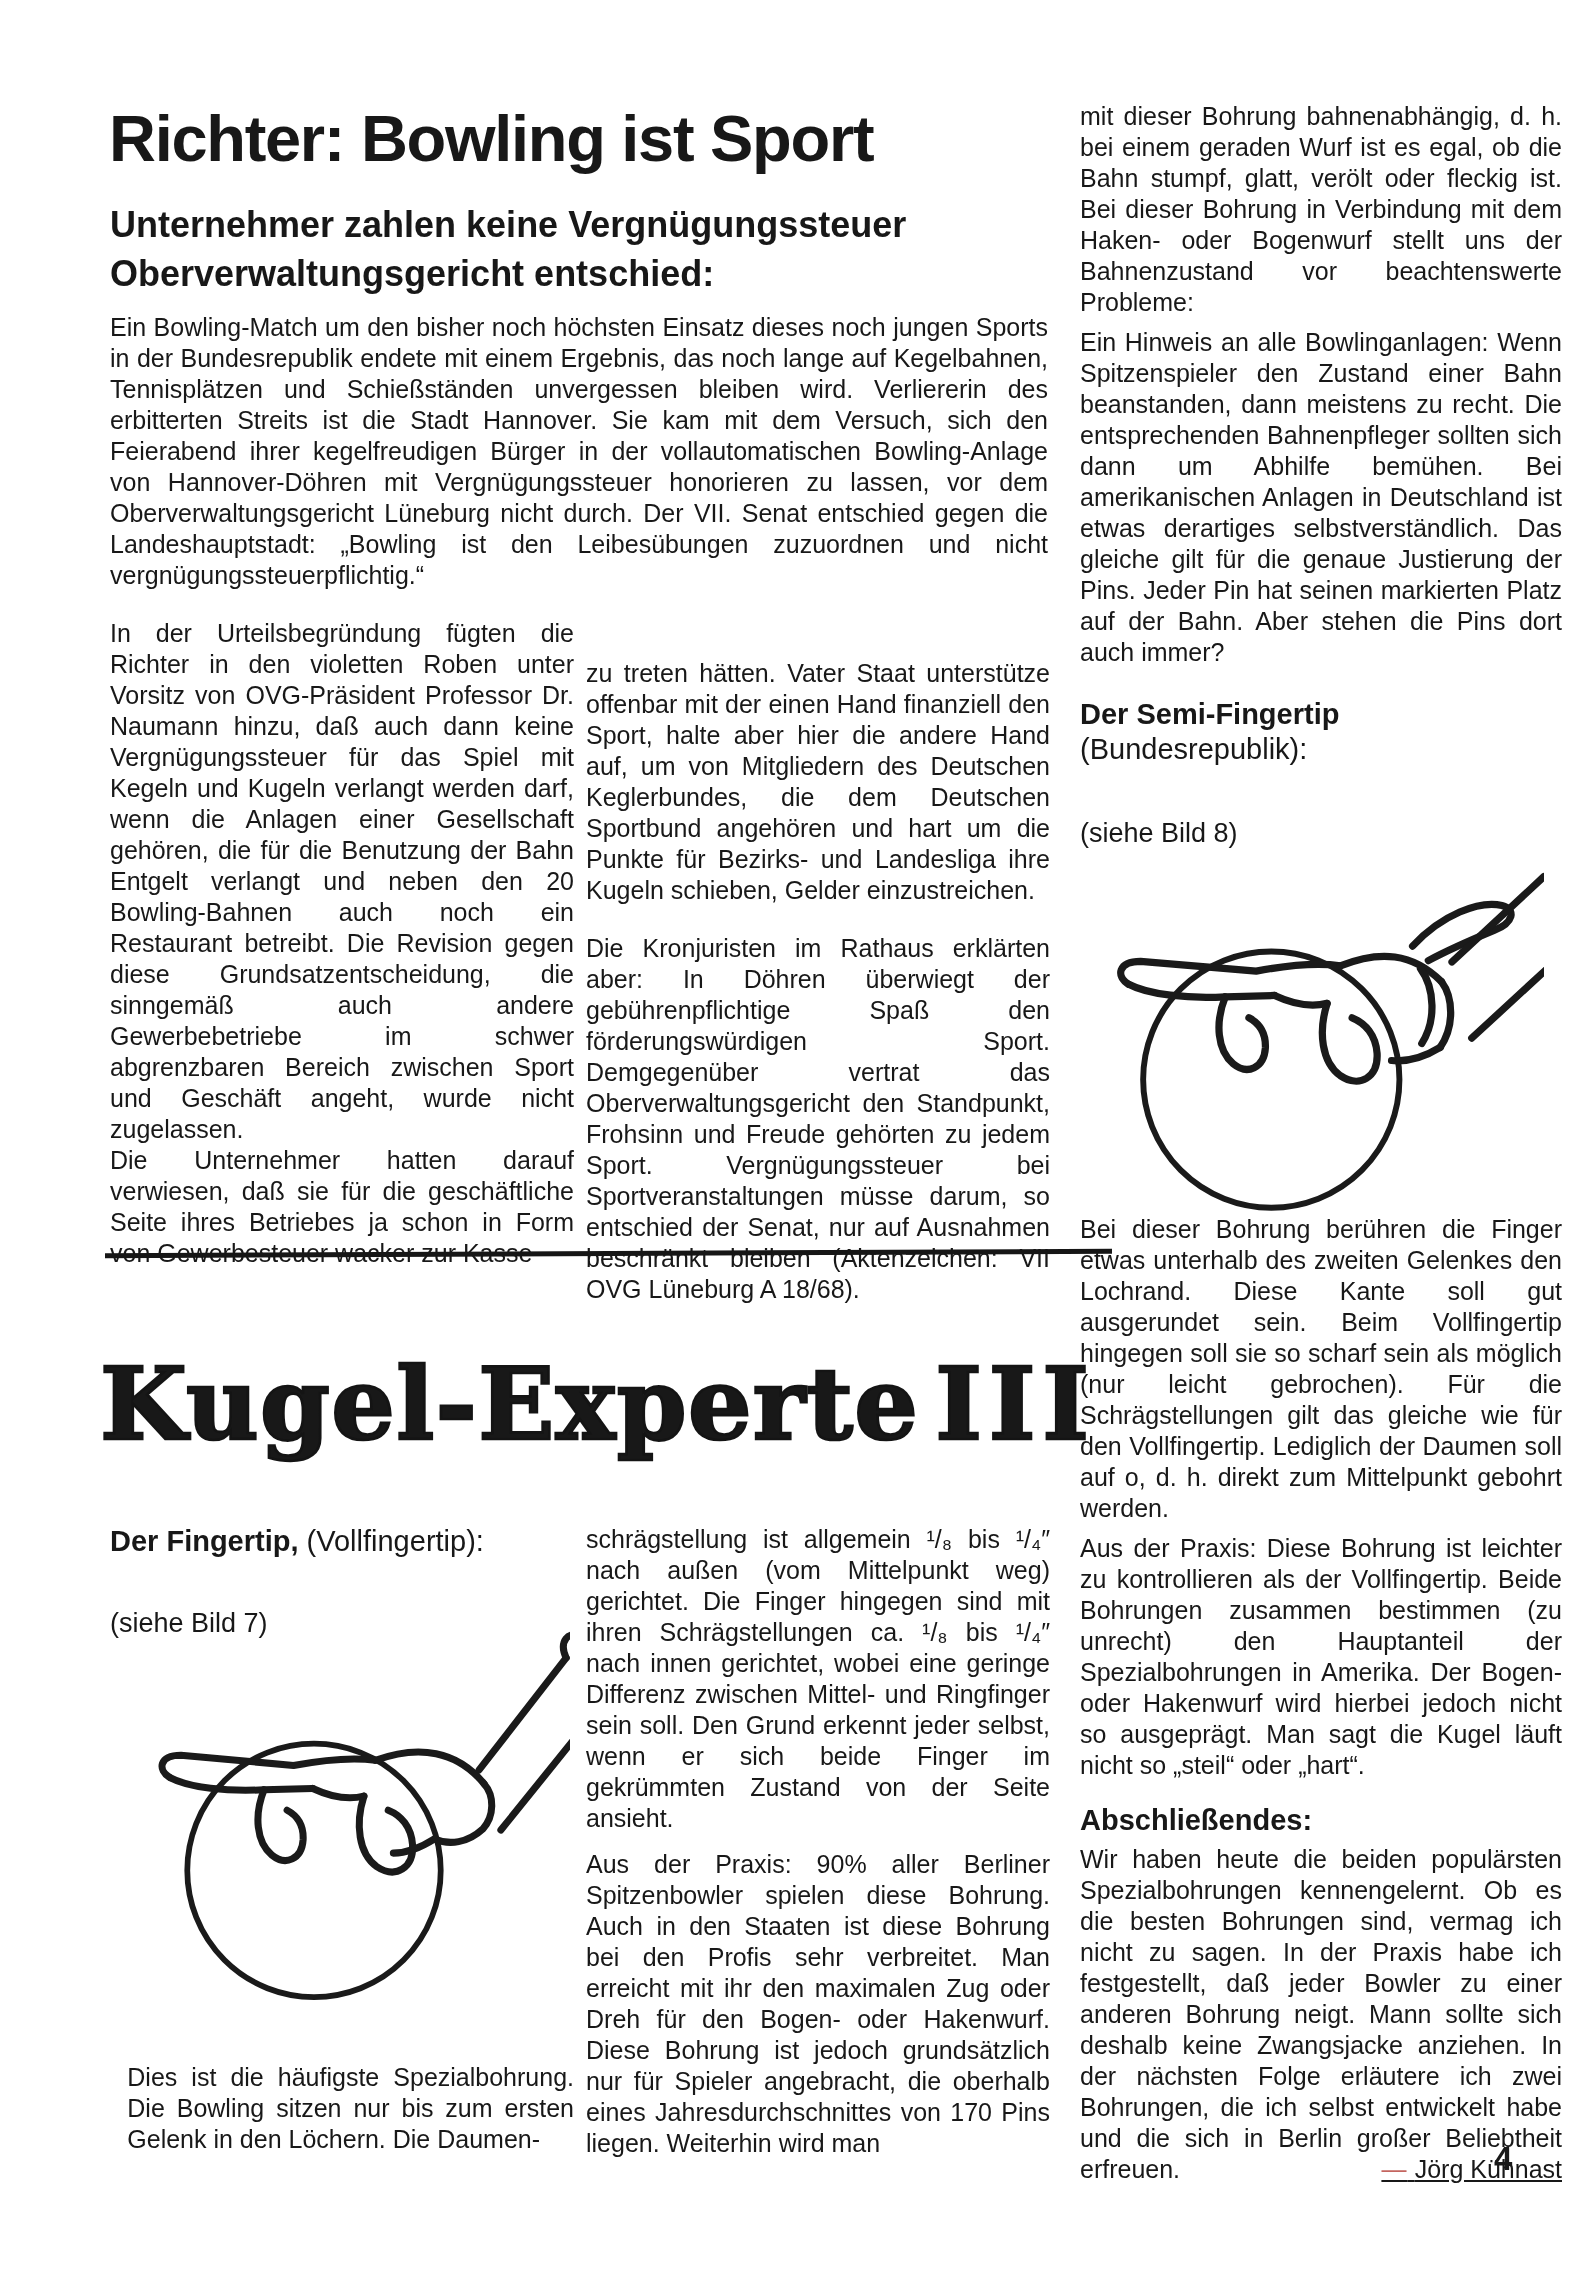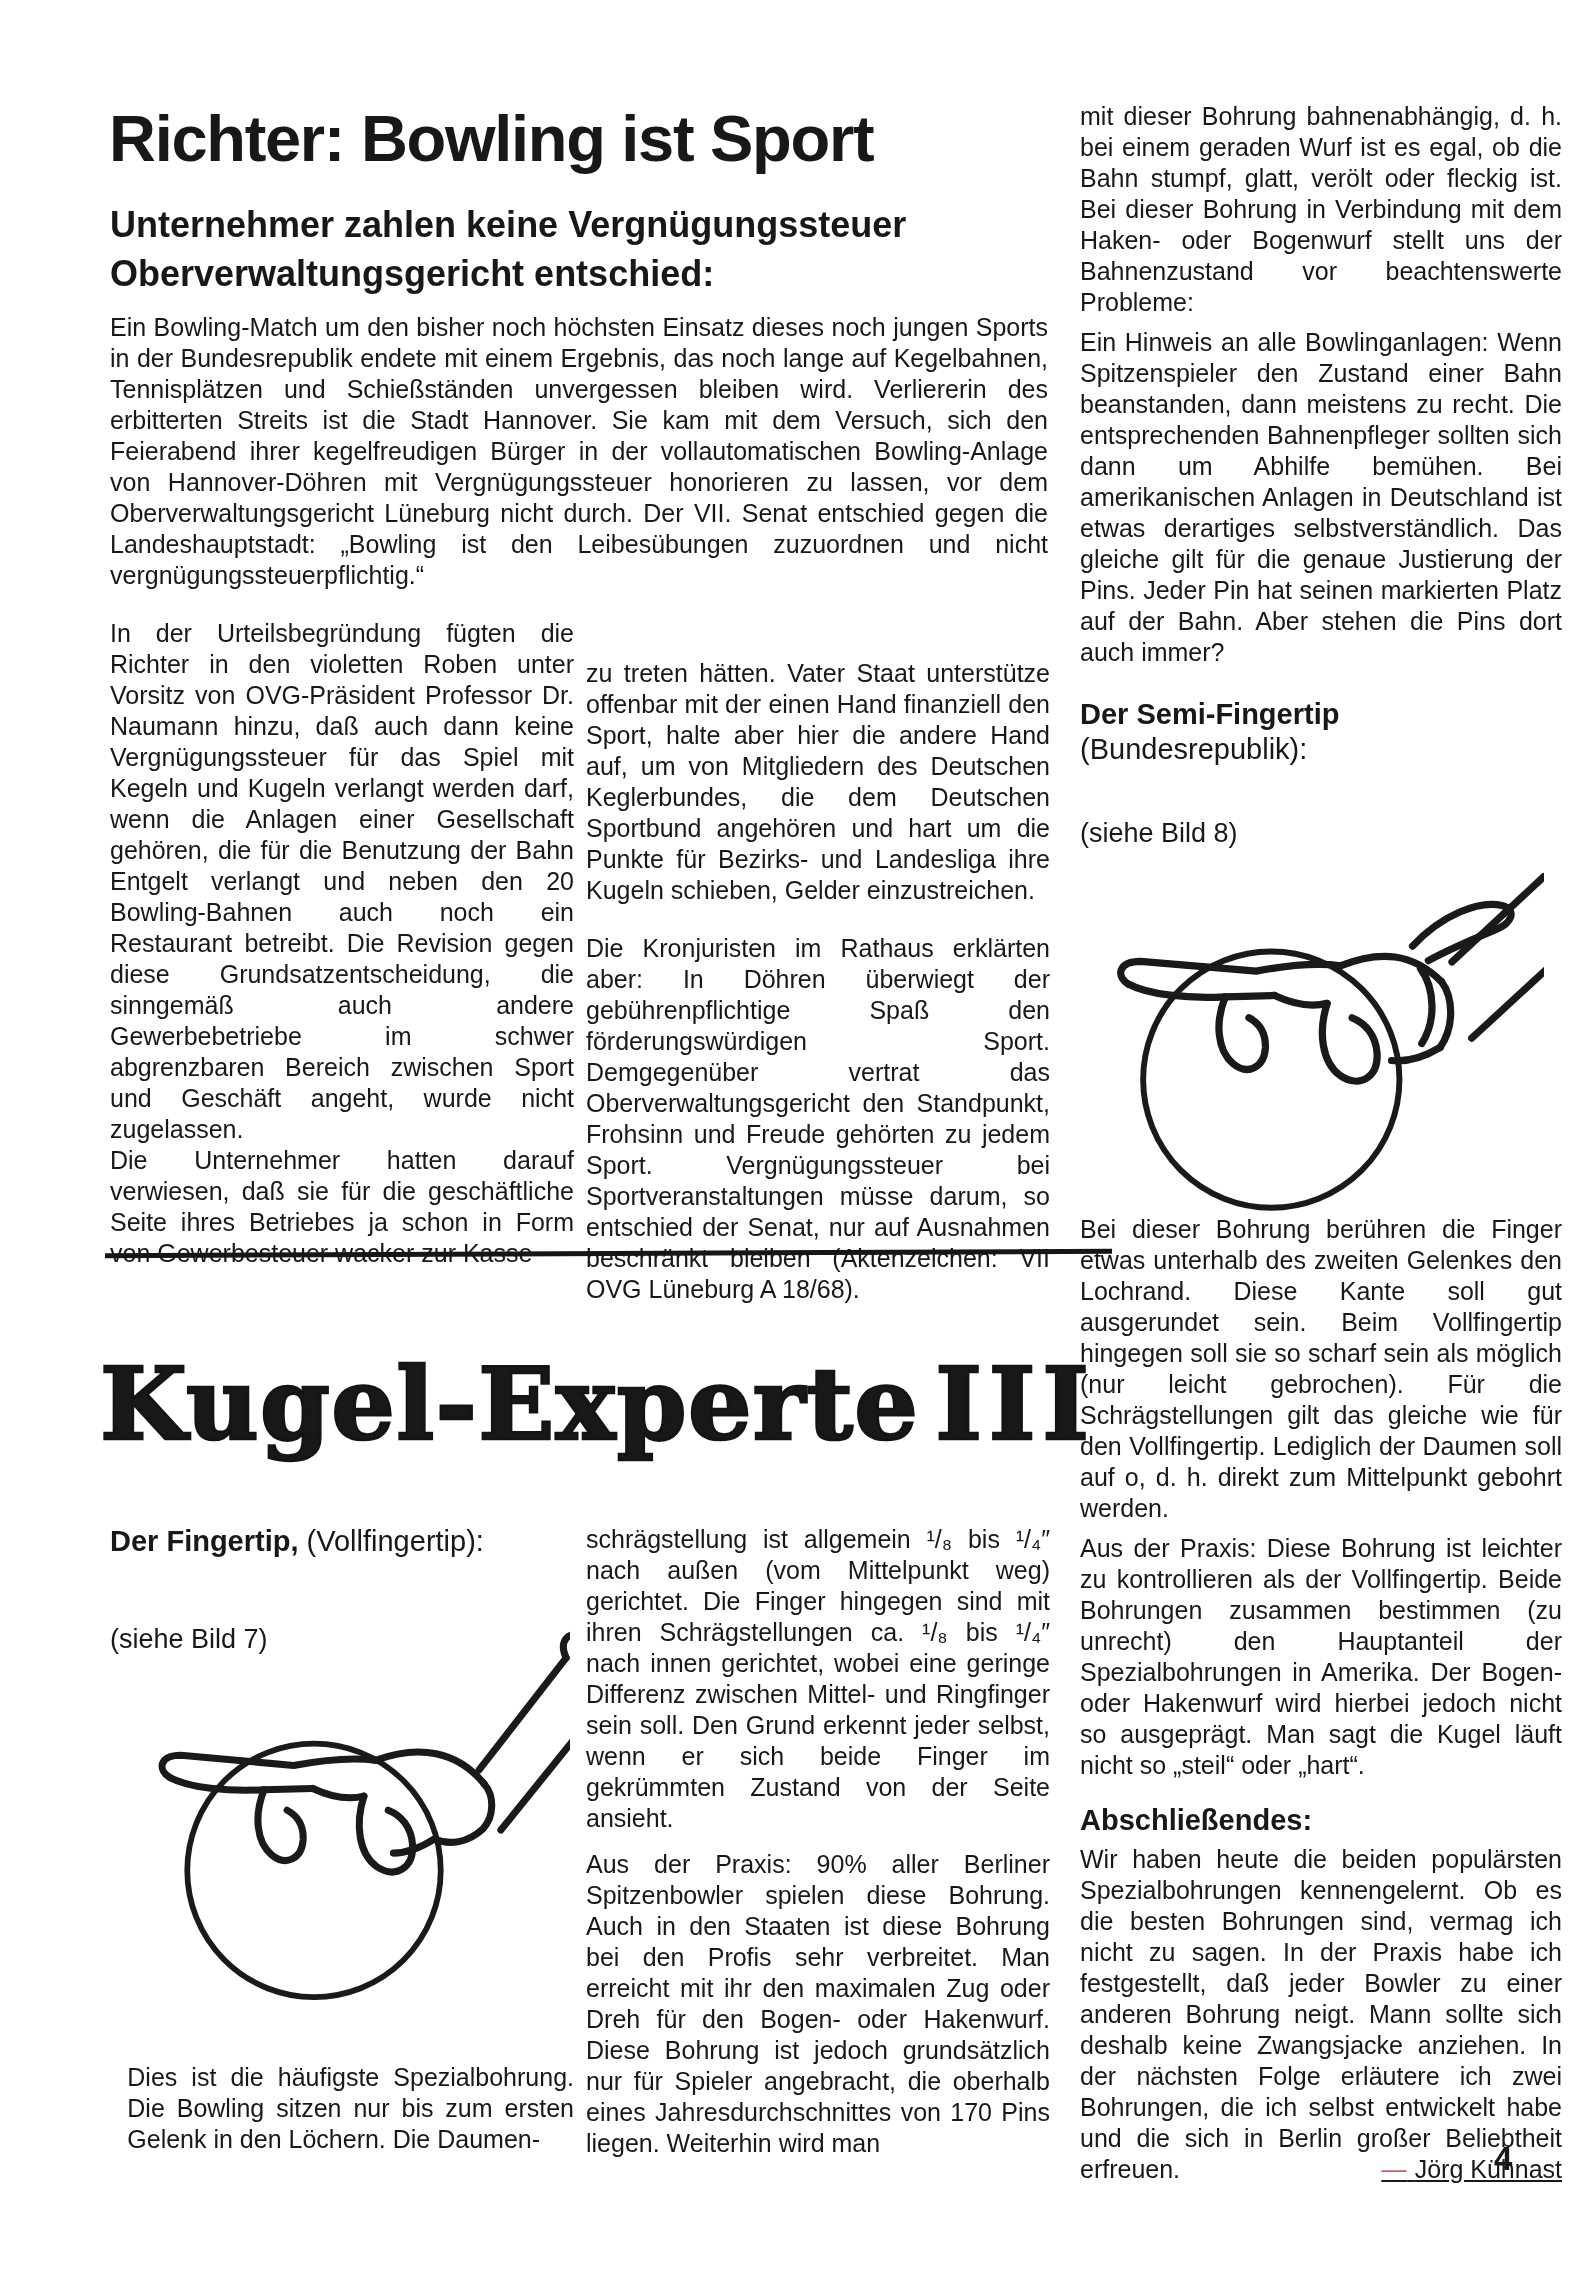--- a/index.html
+++ b/index.html
@@ -50,21 +50,21 @@
   .k-title .roman { margin-left:16px; letter-spacing:6.7px; }
   
   .k-col1 { left:110px; top:1524px; }
   .k-col2 { left:586px; top:1524px; }
   .k-col2 .para2 { margin-top:14.7px; }
   .sub-heading { font-size:29px; line-height:35px; margin:0; }
   .sub-heading .bold { font-weight:bold; }
   .figure-ref { font-size:27px; }
   .fig { position:relative; }
   .fig-7 { height:486px; margin-top:17.3px; }
-  .fig-7 .figure-ref { position:absolute; left:0; top:48px;text-align:right; }
+  .fig-7 .figure-ref { position:absolute; left:0; top:32px;text-align:right; }
   .fig-7 svg { position:absolute; left:12px; top:0; }
   .fig-8 { height:440px; margin-top:6.7px; }
   .fig-8 .figure-ref { position:absolute; left:0; top:44px; }
   .fig-8 svg { position:absolute; left:4px; top:0; }
   .caption { padding-left:17.3px; }
   
   .r-col { position:absolute; left:1080px; top:101px; width:482px; }
   .r-col .tight { margin-top:9.3px; }
   .semi-heading { margin-top:29px; }
   .closing-heading { font-size:29px; font-weight:bold; margin:22.6px 0 0 0; }

